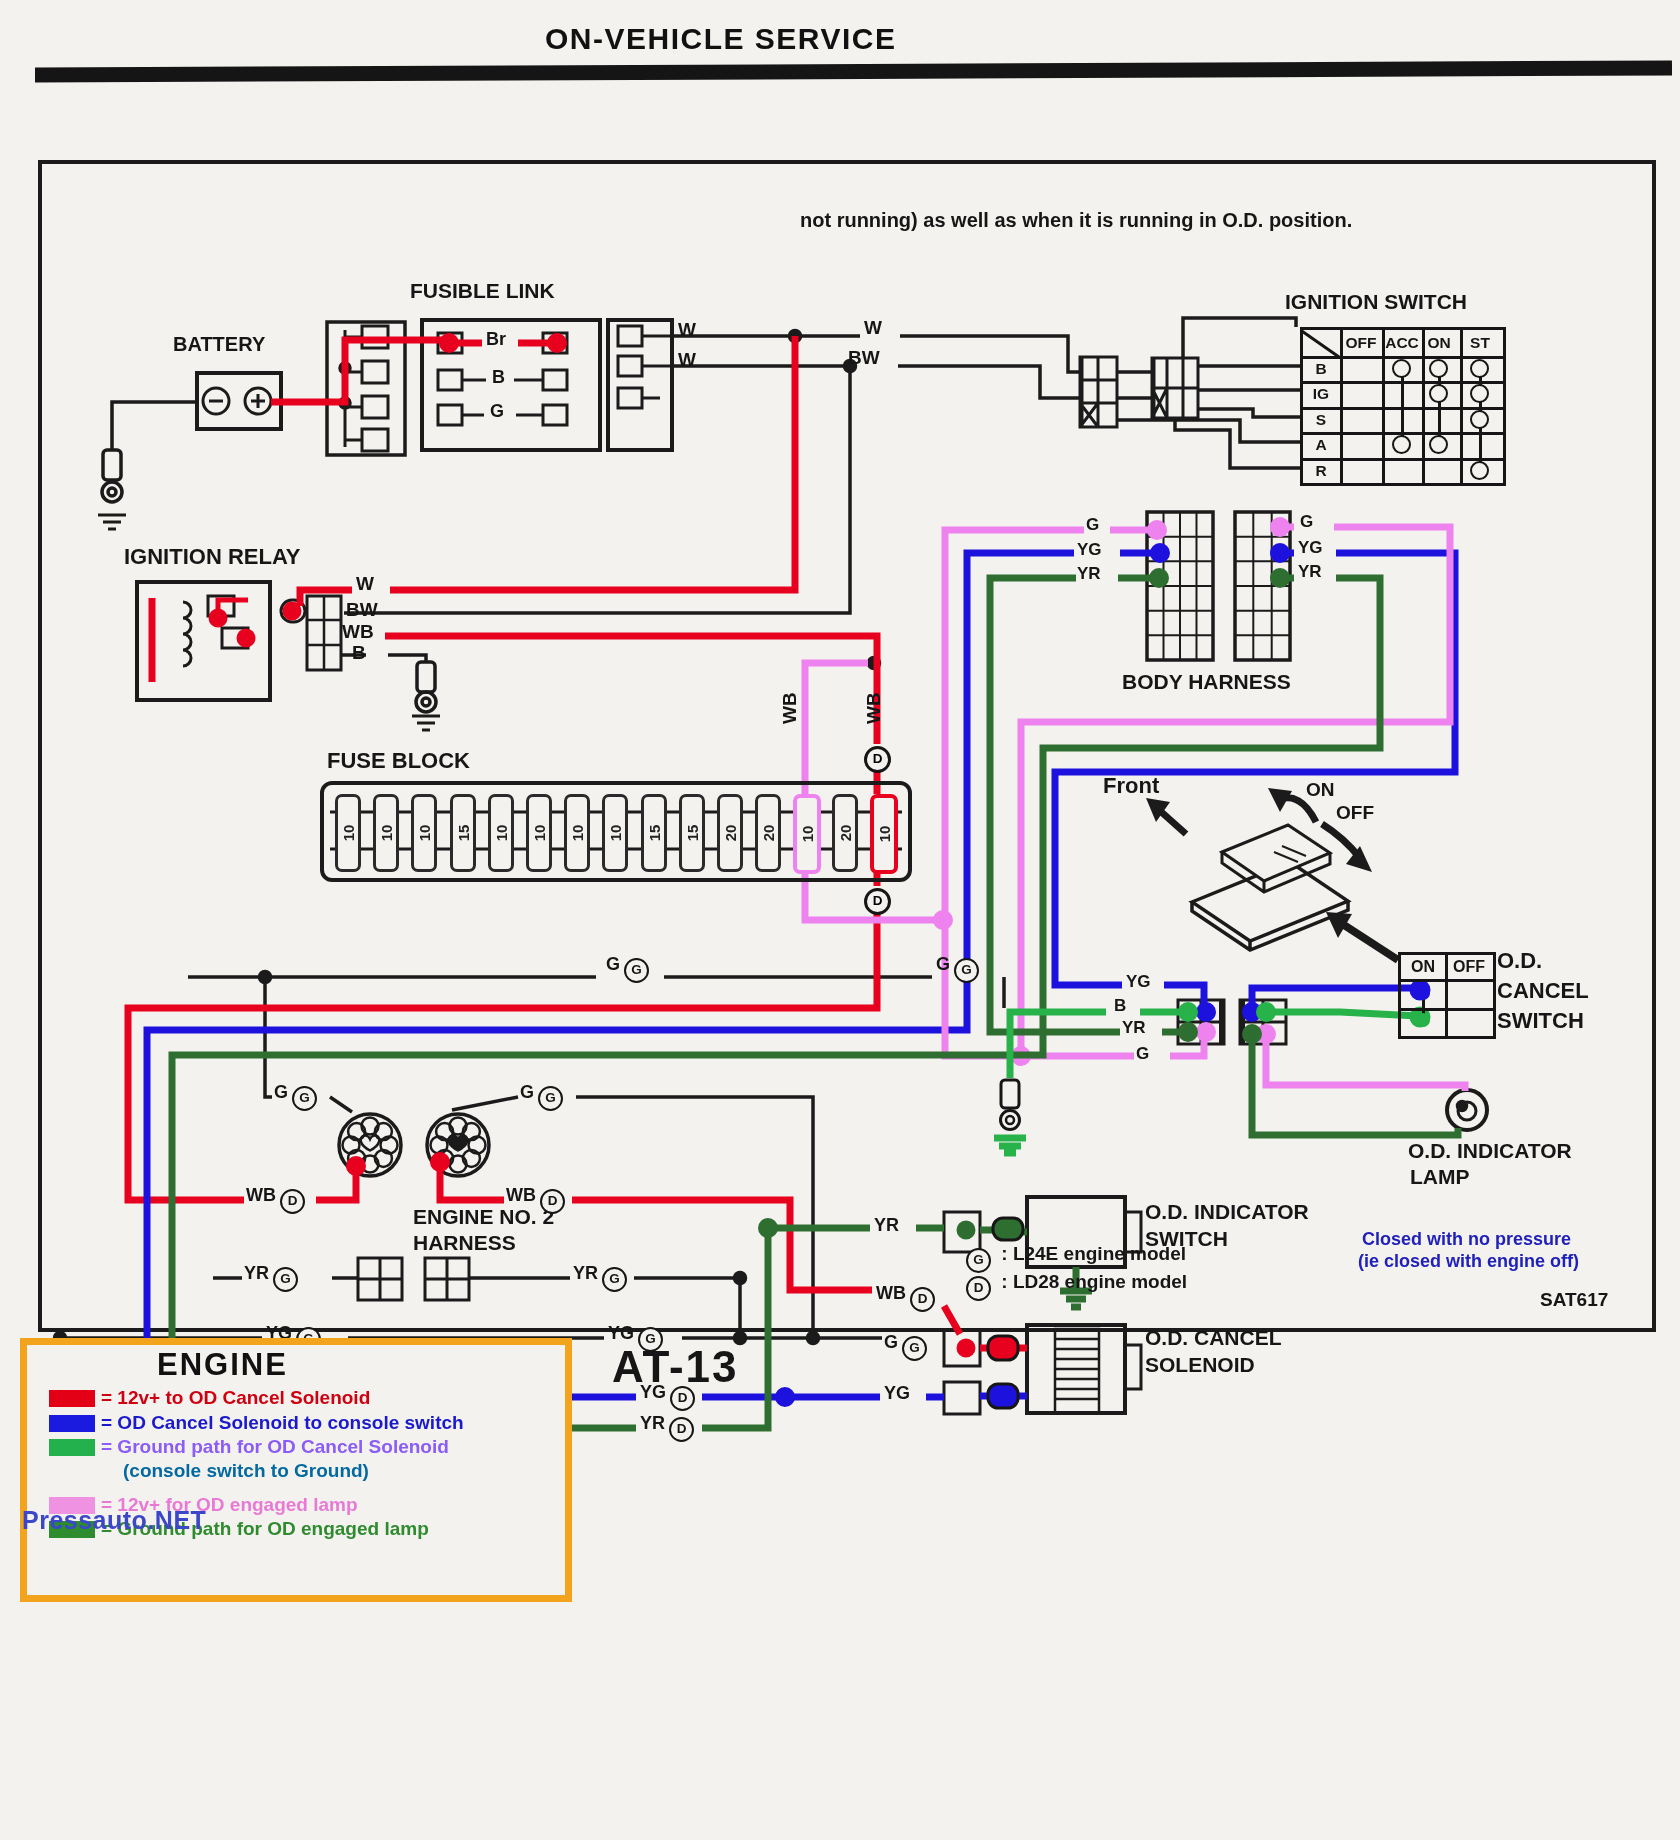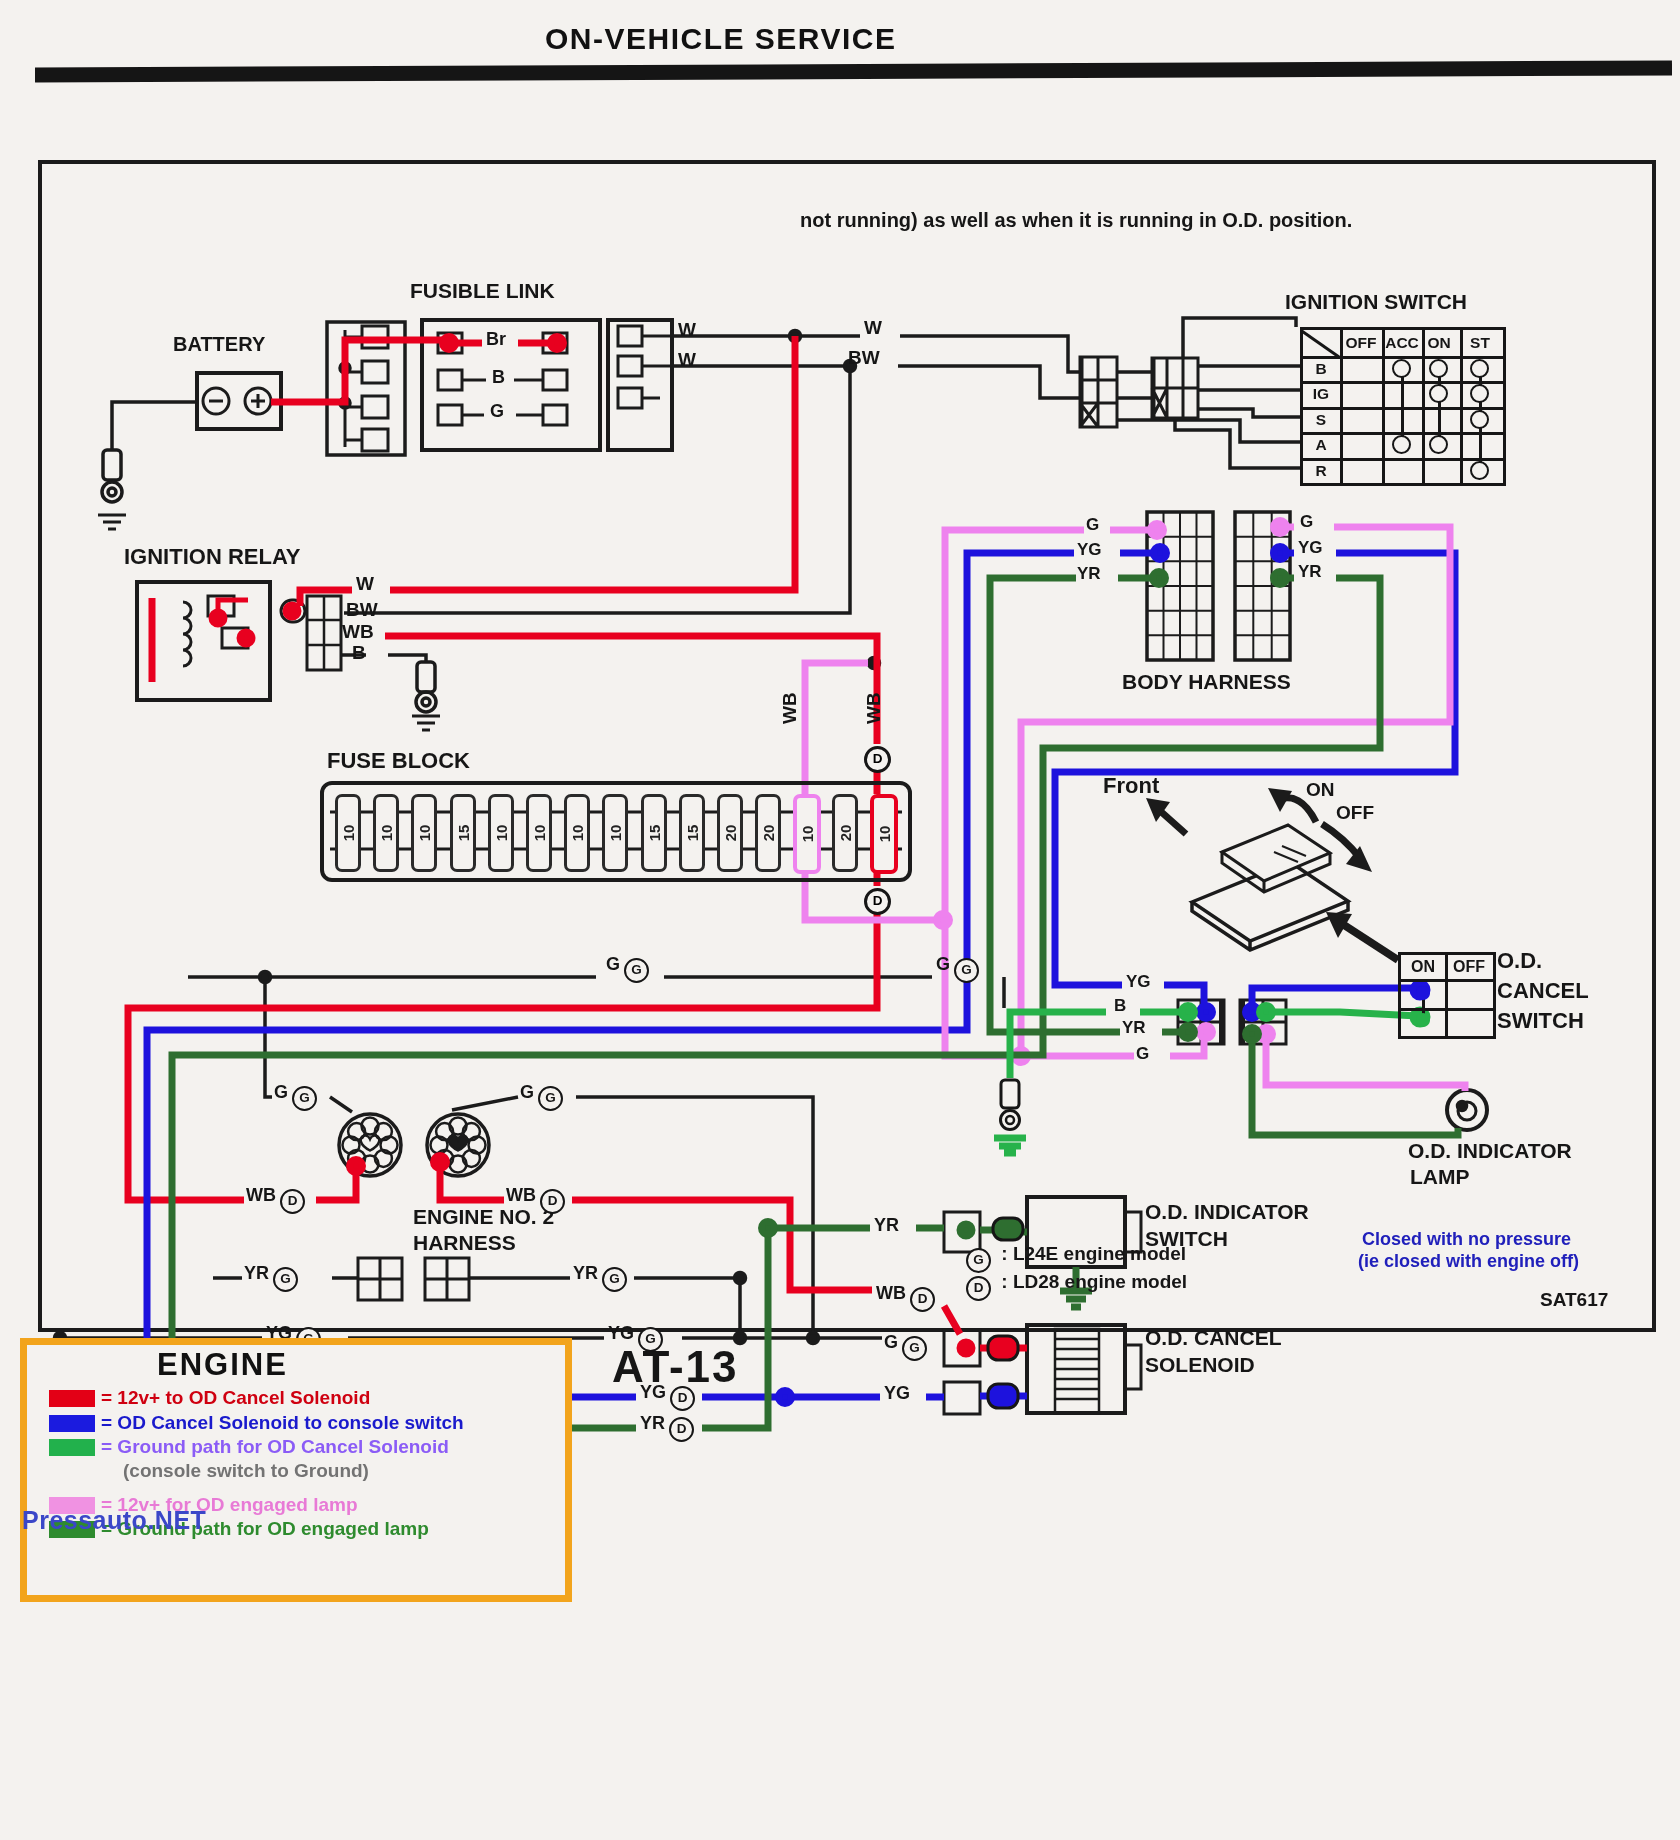--- a/index.html
+++ b/index.html
@@ -465,21 +465,21 @@
 
   <div id="legend">
     <div id="legend-title">ENGINE</div>
     <div id="legend-entries">
         <div class="sw" style="left: 22px; top: 45px; background: rgb(227, 0, 22);"></div>
         <div class="ltxt" style="left: 74px; top: 42px; color: rgb(207, 0, 16);">= 12v+ to OD Cancel Solenoid</div>
         <div class="sw" style="left: 22px; top: 70px; background: rgb(27, 27, 223);"></div>
         <div class="ltxt" style="left: 74px; top: 67px; color: rgb(26, 26, 204);">= OD Cancel Solenoid to console switch</div>
         <div class="sw" style="left: 22px; top: 94px; background: rgb(34, 177, 76);"></div>
         <div class="ltxt" style="left: 74px; top: 91px; color: #8b5cf6;">= Ground path for OD Cancel Solenoid</div>
-        <div class="ltxt" style="left: 96px; top: 115px; color: #737373;">(console switch to Ground)</div>
+        <div class="ltxt" style="left: 96px; top: 115px; color: #0369a1;">(console switch to Ground)</div>
         <div class="sw" style="left: 22px; top: 152px; background: rgb(240, 146, 226);"></div>
         <div class="ltxt" style="left: 74px; top: 149px; color: rgb(232, 122, 214);">= 12v+ for OD engaged lamp</div>
         <div class="sw" style="left: 22px; top: 176px; background: rgb(46, 139, 46);"></div>
         <div class="ltxt" style="left: 74px; top: 173px; color: rgb(46, 139, 46); text-align: center;">= Ground path for OD engaged lamp</div>
       </div>
   </div>
 
   <div id="watermark">Pressauto.NET</div>
 </div>
 

